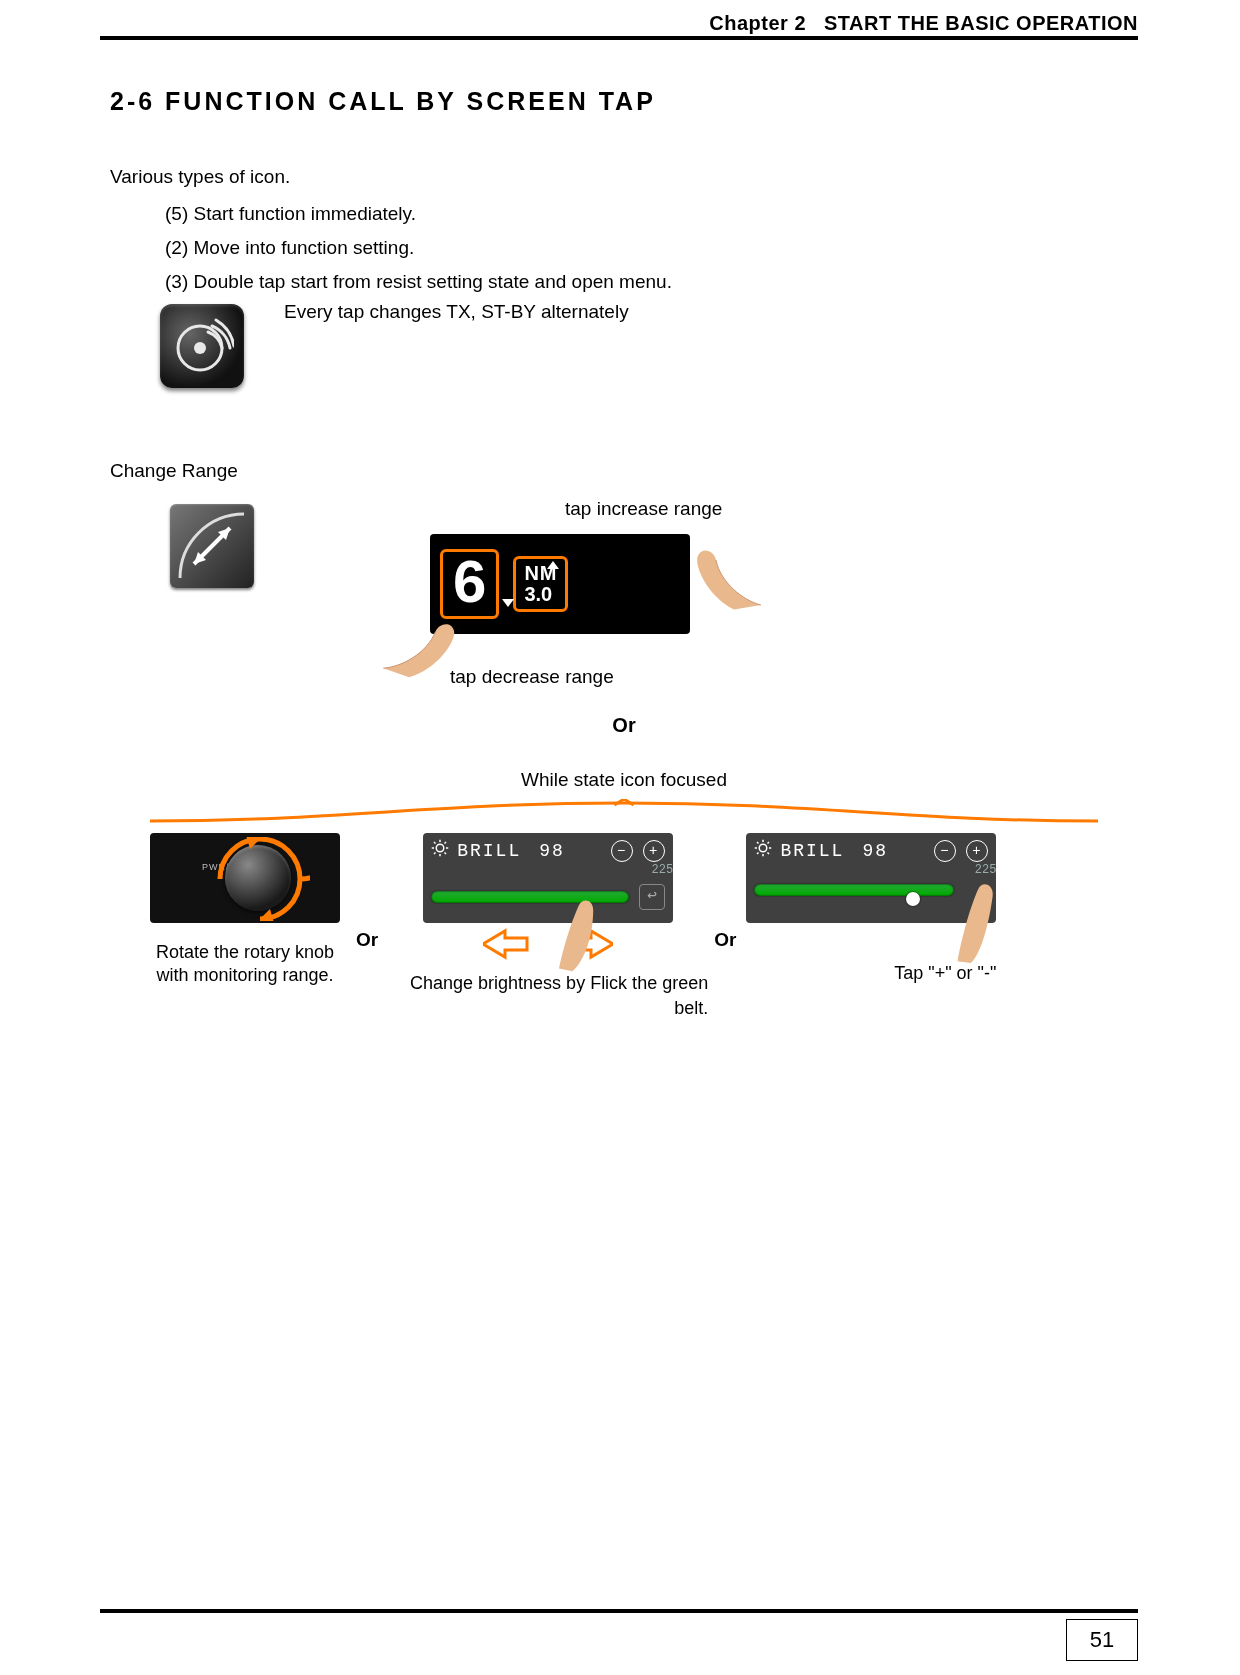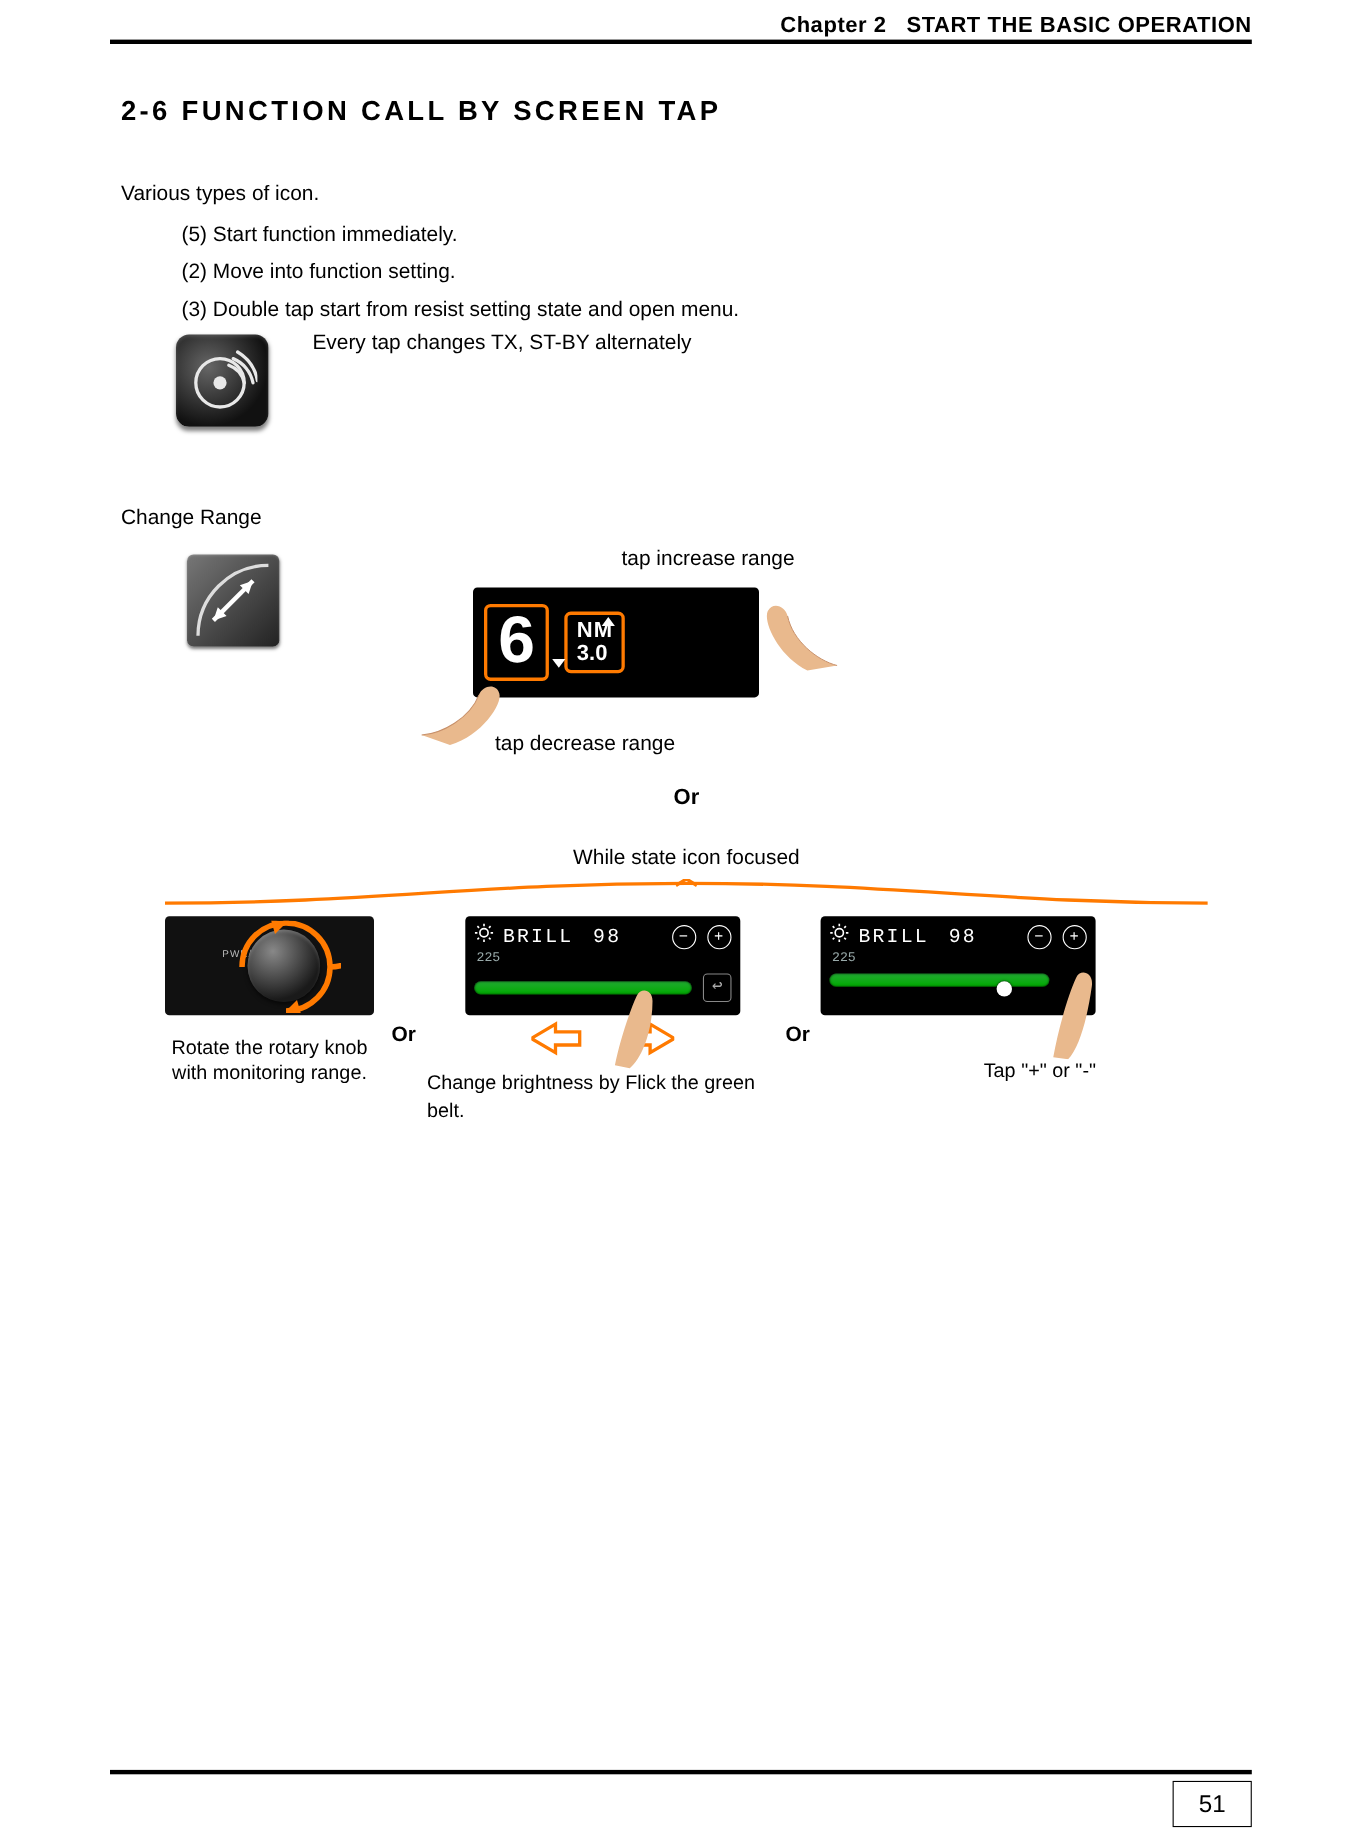--- a/index.html
+++ b/index.html
@@ -119,23 +119,24 @@
   }
   .knob-box .knob {
     position:absolute; left:75px; top:12px; width:66px; height:66px;
     border-radius:50%;
     background: radial-gradient(circle at 35% 30%, #888, #1a1a1a 70%);
     box-shadow: inset 0 2px 3px rgba(255,255,255,.2), 0 2px 4px rgba(0,0,0,.6);
   }
   .knob-box .arc { position:absolute; left:60px; top:4px; width:100px; height:84px; }
   .knob-caption { width:210px; text-align:center; margin-top:18px; font-size:18px; line-height:1.3; }
   .brill-screen {
-    width:250px; height:90px; background:#000000; position:relative;
+    width:250px; height:90px; background:#404040; position:relative;
     border-radius:4px; color:#fff; font-family: "Courier New", monospace;
     overflow:hidden;
+    text-align:right;
   }
   .brill-screen .top-row { display:flex; align-items:center; padding:6px 8px 0 8px; font-size:18px; letter-spacing:2px;}
   .brill-screen .top-row .sun { margin-right:8px; }
   .brill-screen .top-row .val { margin-left:18px; }
   .brill-screen .top-row .pm { margin-left:auto; display:flex; gap:10px; font-size:18px;}
   .brill-screen .top-row .pm span {
     width:20px;height:20px;border:1.5px solid #fff;border-radius:50%;
     display:flex;align-items:center;justify-content:center;font-size:14px;line-height:1;
   }
   .brill-screen .sub { font-size:12px; color:#9aa; padding-left:10px; margin-top:-2px;}
@@ -151,21 +152,21 @@
     display:flex;align-items:center;justify-content:center;color:#aaa;font-size:16px;
   }
   .brill-screen .bar-dot {
     position:absolute; top:59px; width:14px; height:14px; border-radius:50%;
     background:#fff; box-shadow:0 0 2px #000;
   }
   .brill-b .bar-dot { left:160px; }
   .panel-hand { position:absolute; width:90px;height:90px; }
   .panel-hand svg{width:100%;height:100%;}
   .arrows-lr { margin-top:4px; }
-  .midcap { text-align:left; font-size:18px; margin-top:4px;}
+  .midcap { text-align:right; font-size:18px; margin-top:4px;}
   .bottom-rule {
     position:absolute; left:100px; right:90px; bottom:62px;
     border-top:4px solid #000;
   }
   .page-number-box {
     position:absolute; right:90px; bottom:14px;
     width:70px; height:40px; border:1.5px solid #000;
     display:flex; align-items:center; justify-content:center;
     font-size:22px;
   }

